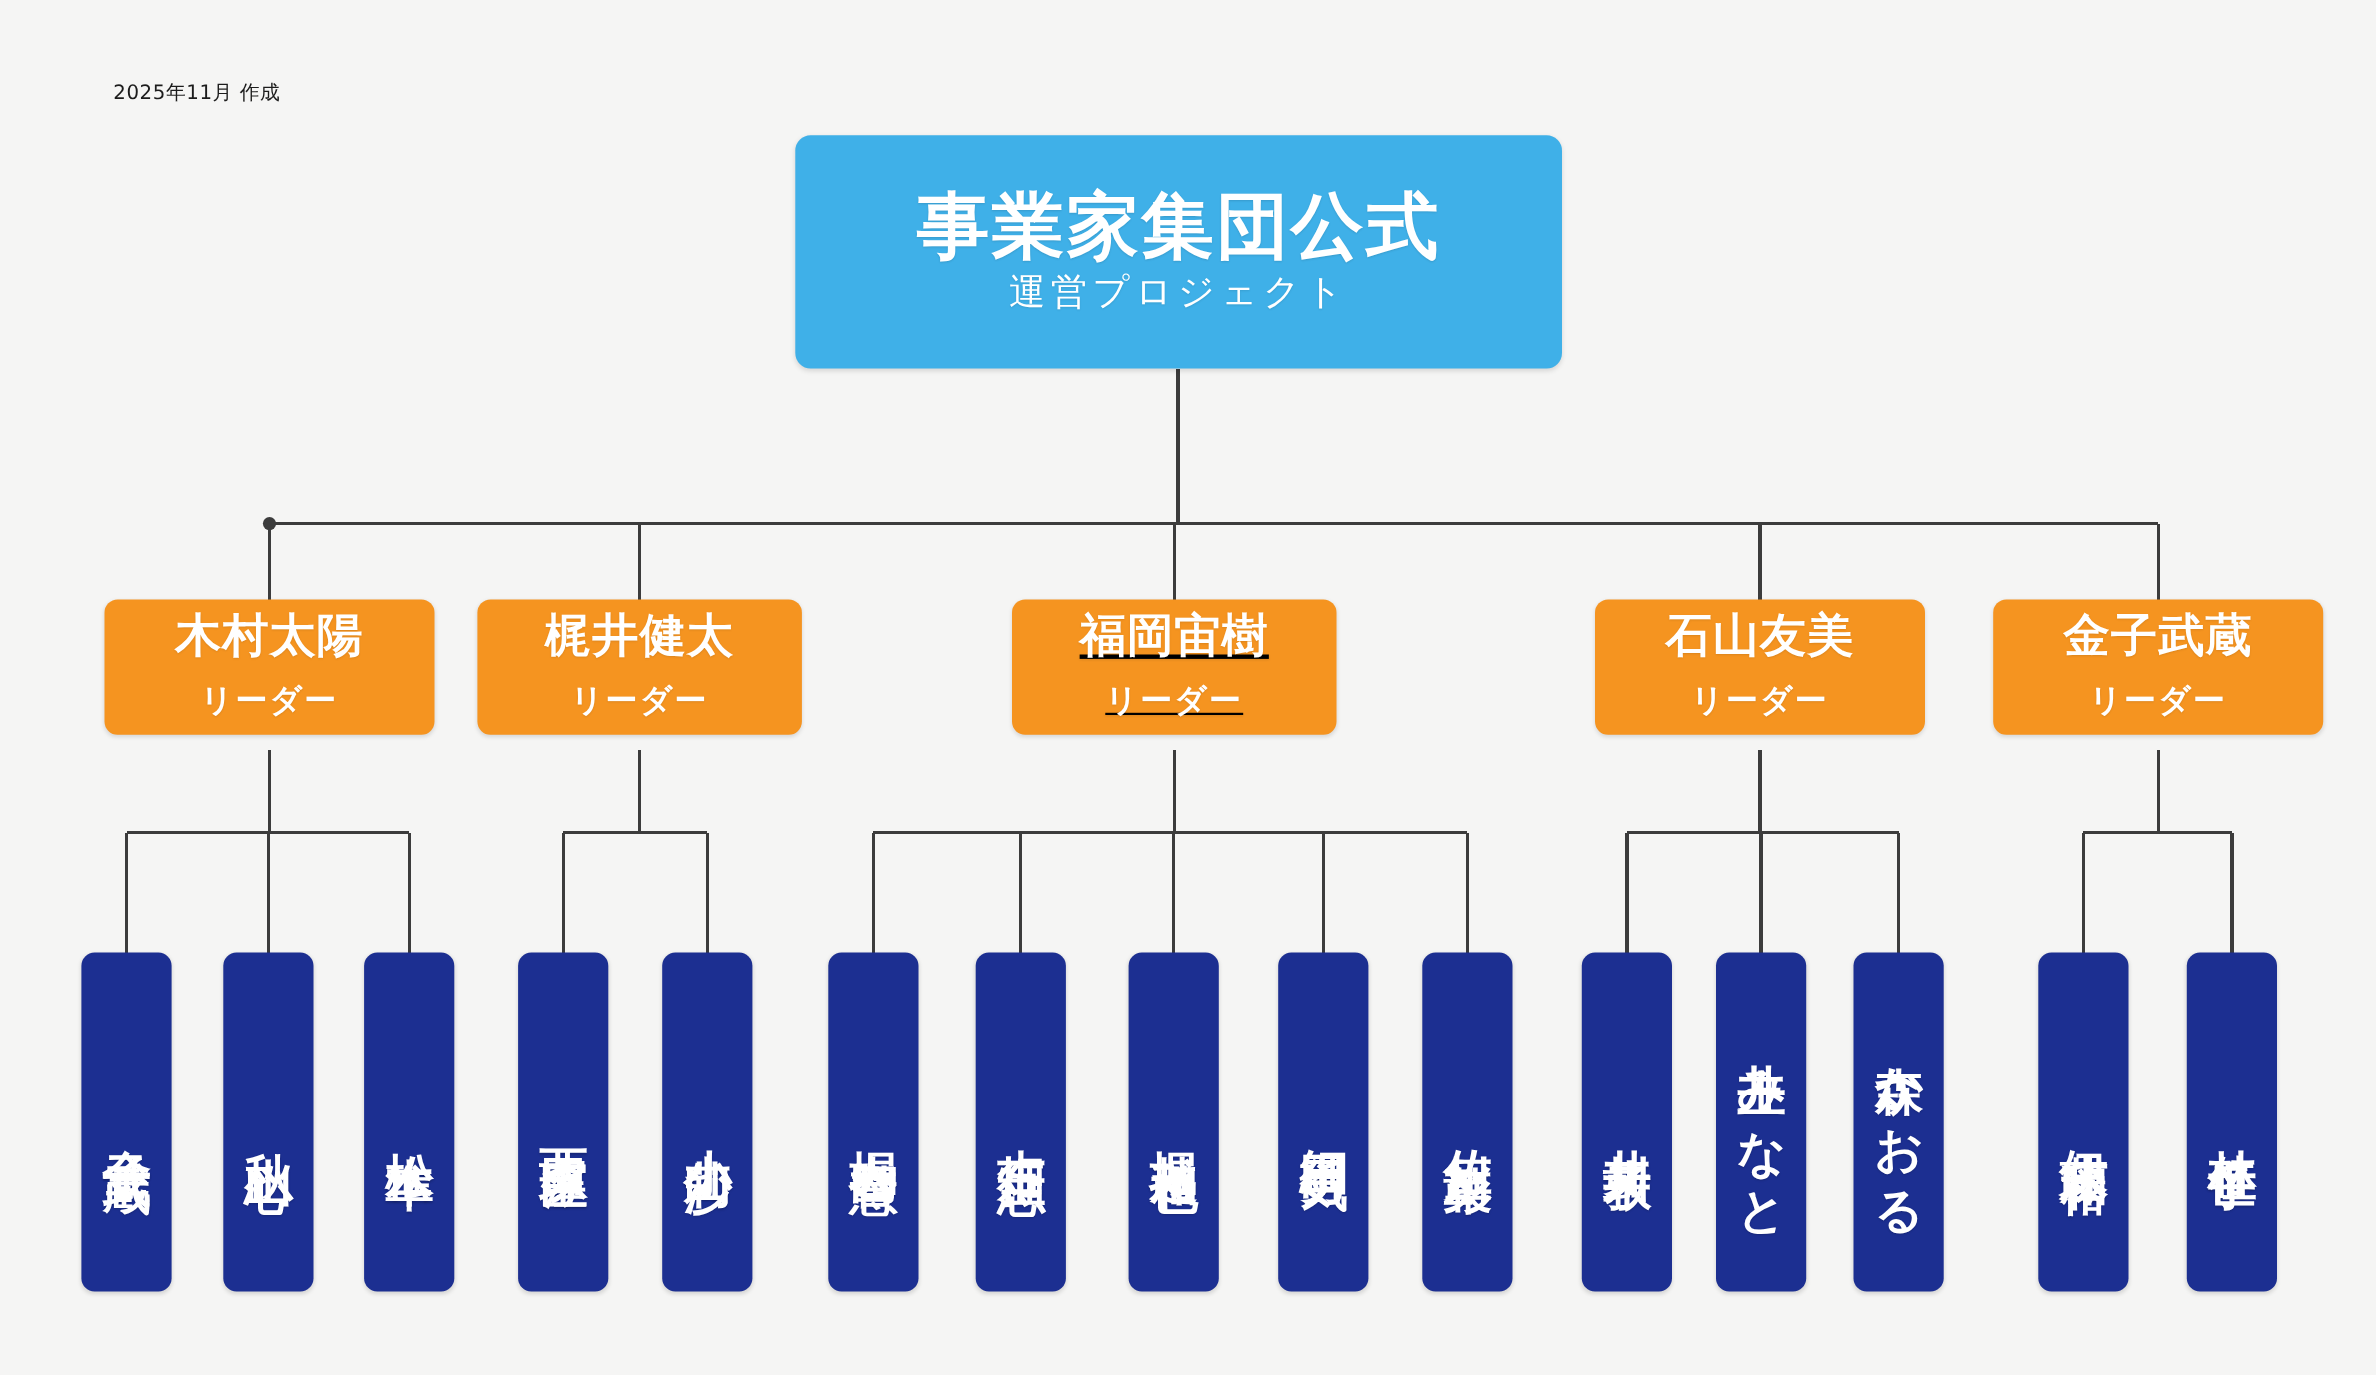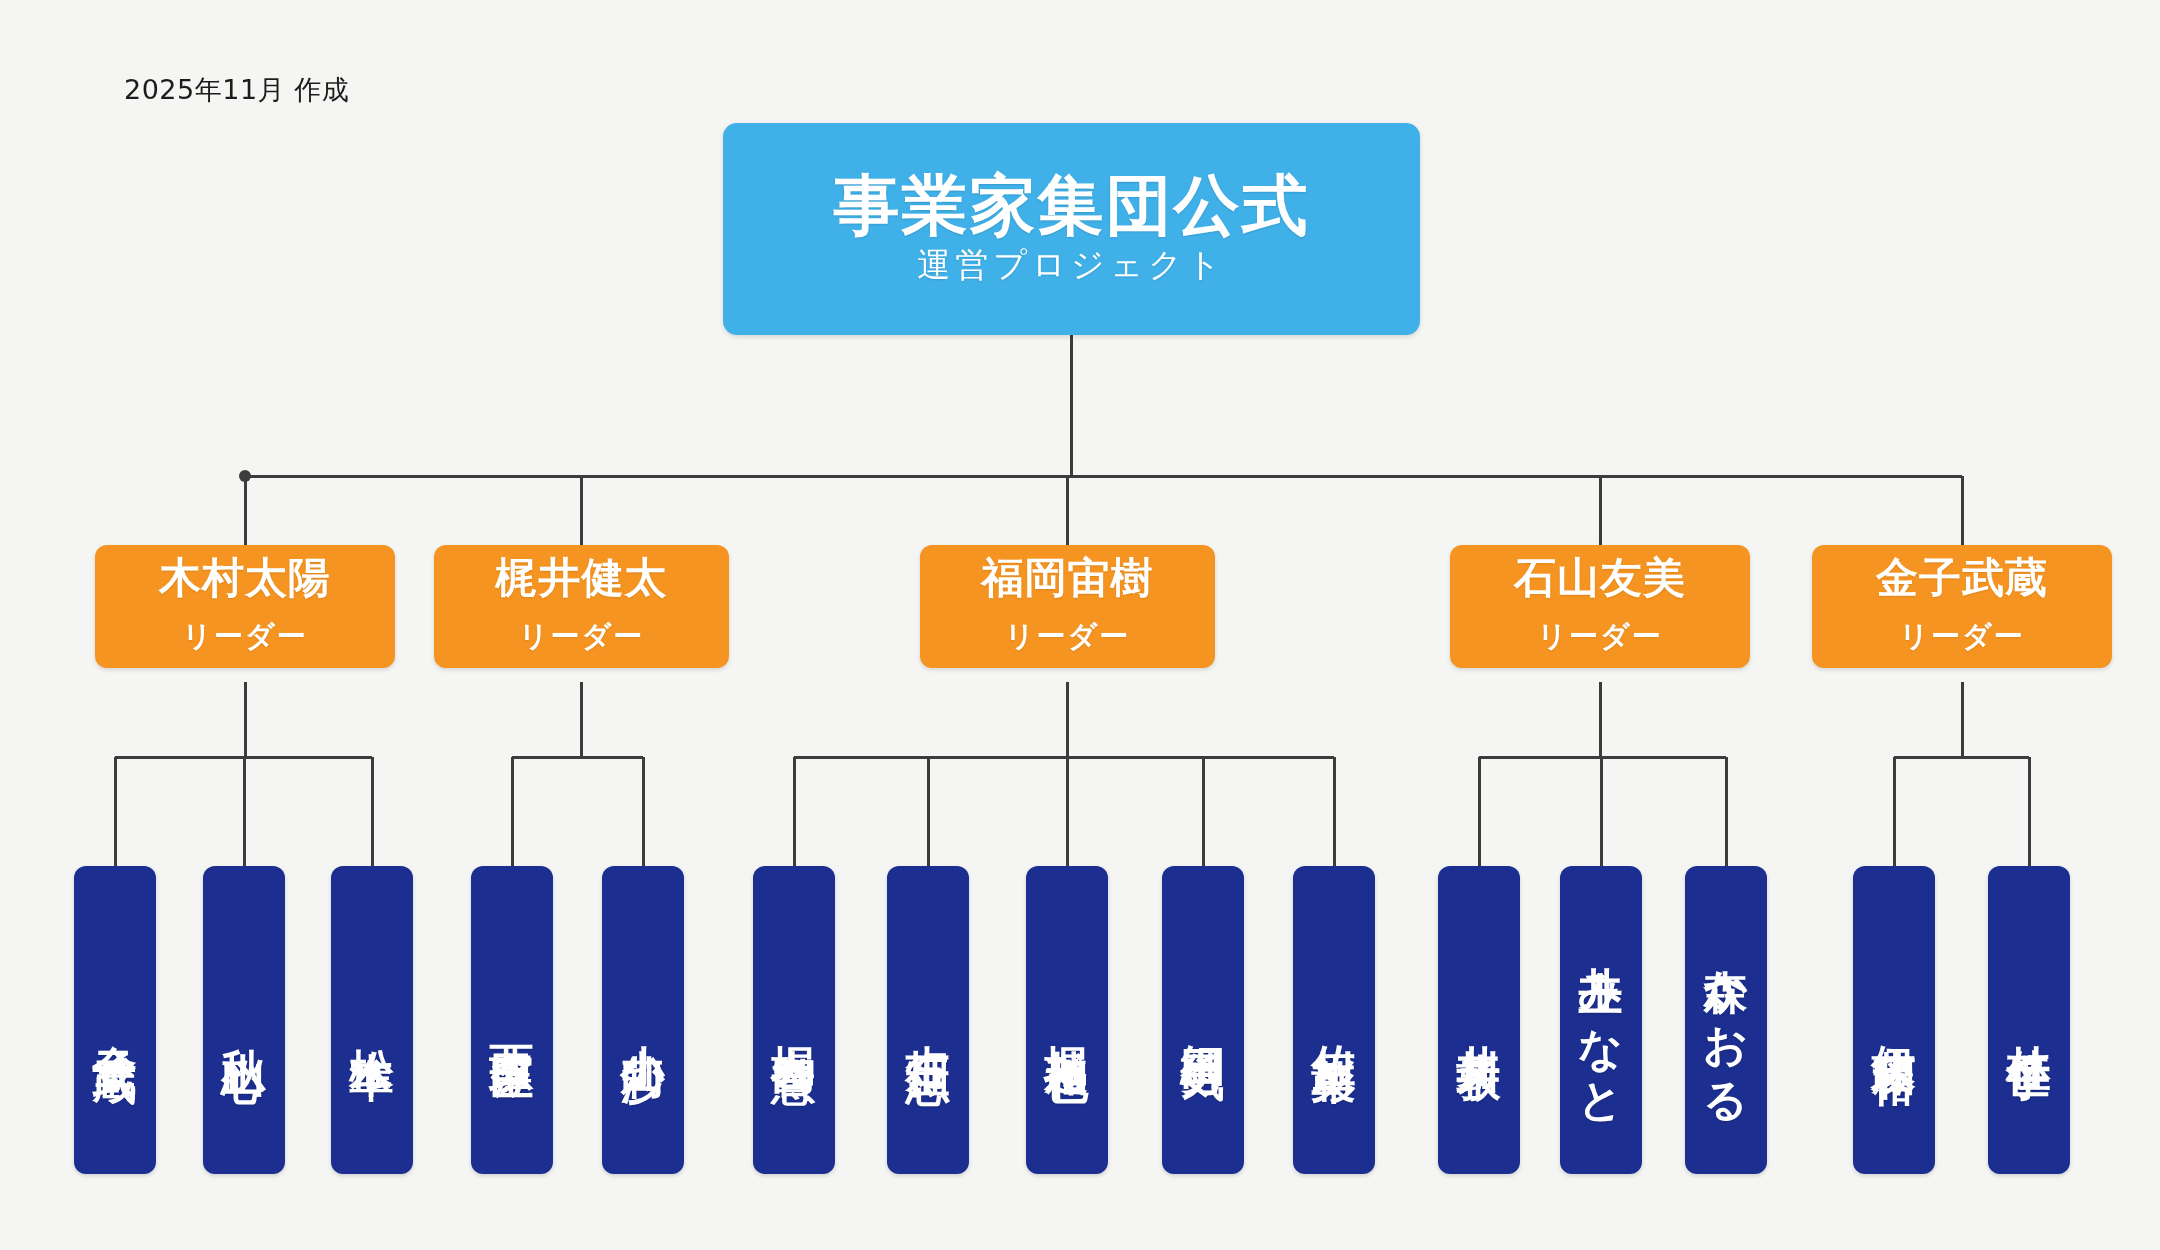--- a/index.html
+++ b/index.html
@@ -16,23 +16,23 @@
   }
 
   #chart-root {
     position: absolute;
     inset: 0;
   }
 
   
   .date-caption {
     position: absolute;
-    left: 124px;
+    left: 103px;
     top: 72px;
-    font-size: 27px;
+    font-size: 18px;
     color: #1c1c1c;
     letter-spacing: 0.5px;
     white-space: nowrap;
   }
 
   
   #wires {
     position: absolute;
     left: 0;
     top: 0;
@@ -189,21 +189,21 @@
       <div class="leader-box" style="left: 434px; top: 545px; width: 295px;">
         <div class="leader-name">梶井健太</div>
         <div class="leader-role">リーダー</div>
       </div>
       <div class="member-box" style="left: 471px; top: 866px; height: 308px;">
         <div class="member-name">西窪琢臣</div>
       </div>
       <div class="member-box" style="left: 602px; top: 866px; height: 308px;">
         <div class="member-name">小山莉沙</div>
       </div>
-      <div class="leader-box" style="left: 920px; top: 545px; width: 295px;">
+      <div class="leader-box" style="left: 920px; top: 545px; width: 295px; text-decoration: underline;">
         <div class="leader-name">福岡宙樹</div>
         <div class="leader-role">リーダー</div>
       </div>
       <div class="member-box" style="left: 753px; top: 866px; height: 308px;">
         <div class="member-name">堀内智慧</div>
       </div>
       <div class="member-box" style="left: 887px; top: 866px; height: 308px;">
         <div class="member-name">古畑征志</div>
       </div>
       <div class="member-box" style="left: 1026px; top: 866px; height: 308px;">

